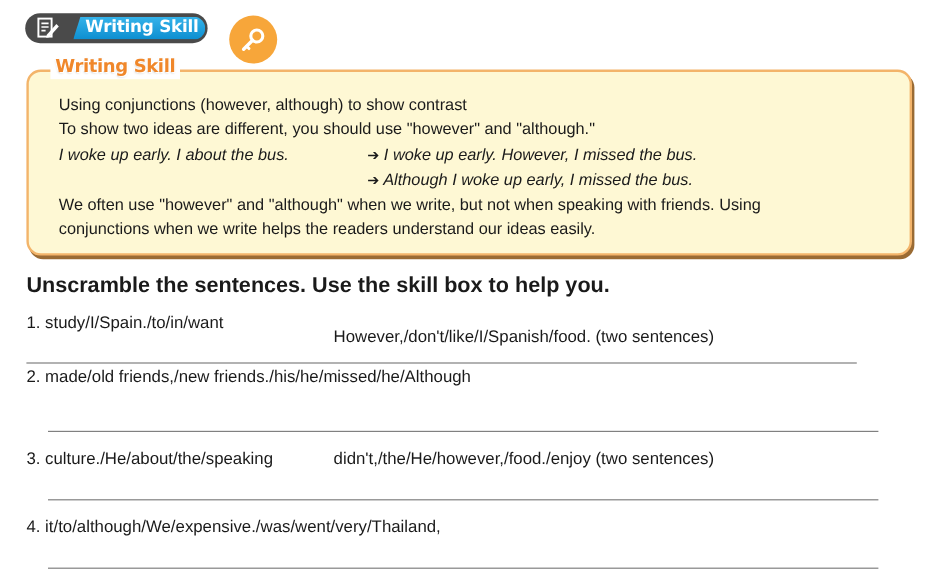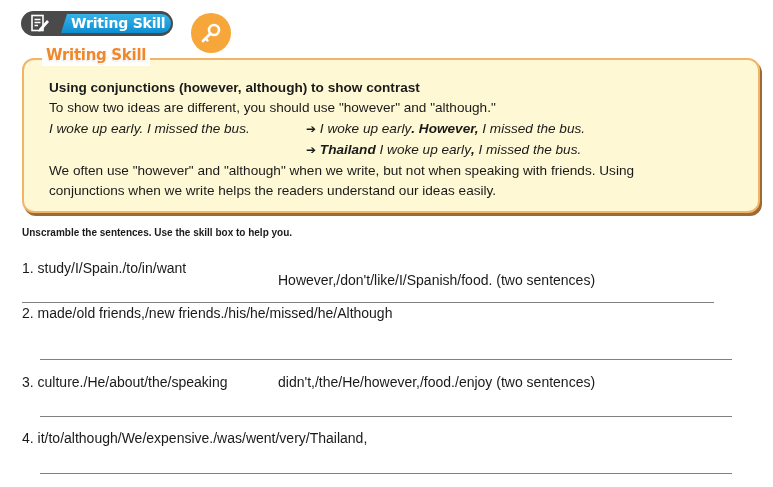--- a/index.html
+++ b/index.html
@@ -41,27 +41,27 @@
     position: absolute; left: 42px; top: 44px; height: 22px; padding: 0 4px;
     background: #fff; font-weight: bold; font-size: 15px; line-height: 22px;
     color: #f0872a; letter-spacing: -0.3px;
     text-shadow: -1px -1px 0 #fff, 1px 1px 0 #fff, 0 1px 2px #c7c7c7;
     font-family: "DejaVu Sans", sans-serif;
   }
   .box-text {
     position: absolute; left: 49px; font-size: 13.6px; line-height: 20.5px; white-space: nowrap;
     font-family: "Liberation Sans", sans-serif; color: #1a1a1a;
   }
-  .b { font-weight: bold; }
+  .b { font-weight: normal; }
   .i { font-style: italic; }
   .ex-right { position: absolute; left: 306px; font-size: 13.6px; line-height: 20.5px; white-space: nowrap; font-family: "Liberation Sans", sans-serif; font-style: italic; }
 
   
   .instr {
-    position: absolute; left: 22px; top: 227px; font-weight: bold; font-size: 10px;
+    position: absolute; left: 22px; top: 227px; font-weight: bold; font-size: 18px;
     font-family: "Liberation Sans", sans-serif; white-space: nowrap;
   }
   .q {
     position: absolute; font-size: 14px; font-family: "Liberation Sans", sans-serif; white-space: nowrap;
   }
   .line {
     position: absolute; height: 1px; background: #808080; cursor: text;
   }
 </style>
 </head>
@@ -87,29 +87,29 @@
     <line x1="11.5" y1="12.5" x2="4" y2="20" stroke="#fff" stroke-width="2.8" stroke-linecap="round"></line>
     <line x1="6.5" y1="17.5" x2="8.5" y2="19.5" stroke="#fff" stroke-width="2.4" stroke-linecap="round"></line>
   </svg>
 </div>
 
 <div class="skill-box"></div>
 <div class="skill-tag">Writing Skill</div>
 
 <div class="box-text b" style="top:78px;">Using conjunctions (however, although) to show contrast</div>
 <div class="box-text" style="top:98px;">To show two ideas are different, you should use "however" and "although."</div>
-<div class="box-text i" style="top:119px;">I woke up early. I missed the bus.</div>
+<div class="box-text i" style="top:119px;">I woke up early. I about the bus.</div>
 
 <div class="ex-right" style="top:119px;">
   <span style="font-style:normal;font-family:'DejaVu Sans',sans-serif;font-size:12px;">➔</span>
   <span>I woke up early</span><span class="b">.</span><span class="b"> However,</span><span> I missed the bus.</span>
 </div>
 <div class="ex-right" style="top:140px;">
   <span style="font-style:normal;font-family:'DejaVu Sans',sans-serif;font-size:12px;">➔</span>
-  <span class="b">Thailand</span><span> I woke up early</span><span class="b">,</span><span> I missed the bus.</span>
+  <span class="b">Although</span><span> I woke up early</span><span class="b">,</span><span> I missed the bus.</span>
 </div>
 
 <div class="box-text" style="top:161px;">We often use "however" and "although" when we write, but not when speaking with friends. Using</div>
 <div class="box-text" style="top:181px;">conjunctions when we write helps the readers understand our ideas easily.</div>
 
 <div class="instr">Unscramble the sentences. Use the skill box to help you.</div>
 
 <div class="q" style="left:22px; top:260px;">
   <span>1.</span>
   <span>study/I/Spain./to/in/want</span>

